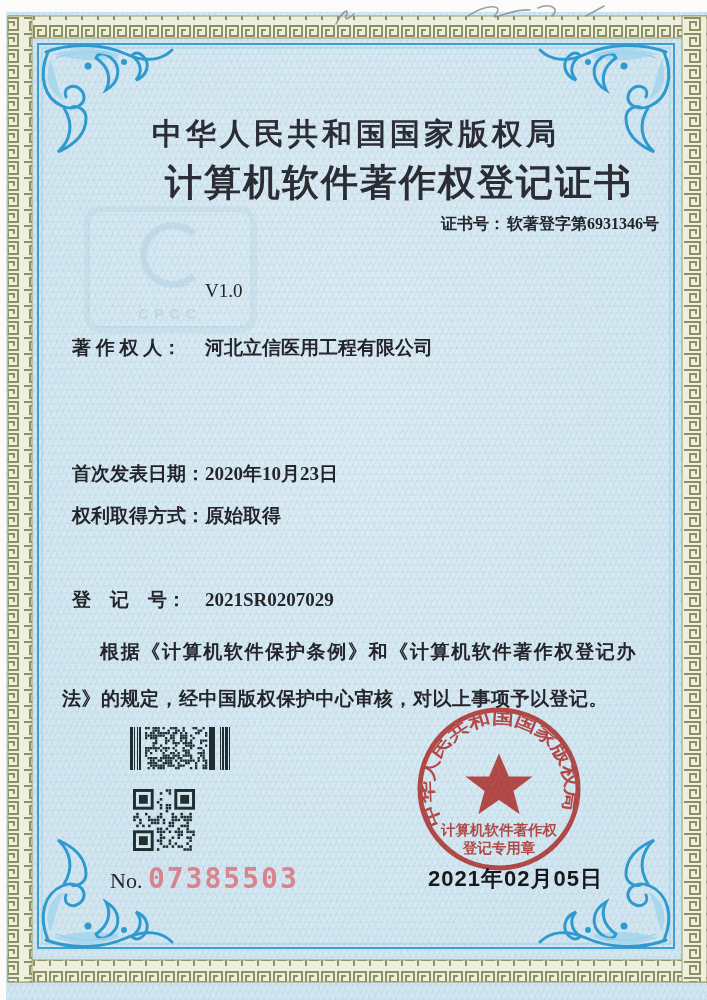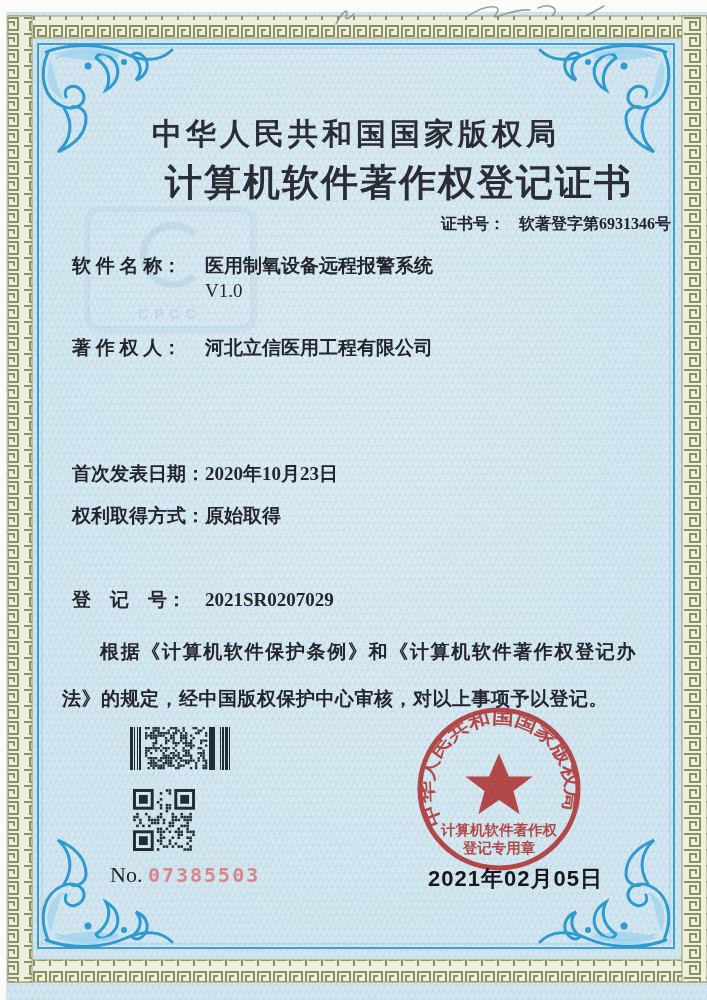--- a/index.html
+++ b/index.html
@@ -32,37 +32,37 @@
   .os2{fill:none;stroke:var(--ornament-light);stroke-width:1.4;stroke-linecap:round}
   .of{fill:var(--ornament-light);opacity:.75}
   .od{fill:var(--ornament-blue)}
   .hw{fill:none;stroke:#83888c;stroke-width:1.6;stroke-linecap:round;opacity:.8}
 
   .title1{position:absolute;left:38px;width:636px;top:114px;text-align:center;
     font-size:30px;font-weight:bold;letter-spacing:4px;color:#2c2d34;}
   .title2{position:absolute;left:38px;width:636px;top:158px;text-align:center;
     font-size:37px;font-weight:bold;letter-spacing:2px;color:#2c2d34;margin-left:43px;}
   .certno{position:absolute;left:441px;top:214px;font-size:16px;font-weight:bold;white-space:nowrap;}
-  .certno .cv{margin-left:14px;}
+  .certno .cv{margin-left:2px;}
 
   .row{position:absolute;left:72px;font-size:19px;font-weight:bold;white-space:nowrap;}
   .row .lbl{display:inline-block;width:133px;}
   .row .val{display:inline-block;}
   .val2{position:absolute;left:205px;font-size:19px;font-weight:normal;}
 
   .body-par{position:absolute;left:62px;top:628px;width:574px;margin:0;
     font-size:19px;line-height:47px;font-weight:bold;text-align:justify;
     text-indent:38px;letter-spacing:.5px;}
 
   .barcode{position:absolute;left:130px;top:727px;width:110px;height:43px;}
   .qr{position:absolute;left:133px;top:789px;width:62px;height:62px;}
 
   .serial{position:absolute;left:110px;top:862px;font-size:22px;white-space:nowrap;}
   .serial .num{color:var(--serial-pink);font-family:"DejaVu Sans Mono",monospace;
-    font-size:20px;font-weight:bold;letter-spacing:2px;opacity:.85;}
+    font-size:28px;font-weight:bold;letter-spacing:2px;opacity:.85;}
 
   .seal{position:absolute;left:412px;top:702px;width:174px;height:174px;
     mix-blend-mode:multiply;opacity:.93;}
   .seal text{fill:var(--seal-red);font-family:"Liberation Serif","DejaVu Serif",serif;font-weight:bold;}
   .seal .ring{stroke:var(--seal-red);}
   .seal .star{fill:var(--seal-red);}
 
   .date{position:absolute;left:428px;top:864px;font-size:22px;font-weight:bold;
     color:#17171c;font-family:"Liberation Sans","DejaVu Sans",sans-serif;letter-spacing:1px;}
 
@@ -143,23 +143,20 @@
     <div class="wm-text">CPCC</div>
   </div>
 
   <div class="title1">中华人民共和国国家版权局</div>
   <div class="title2">计算机软件著作权登记证书</div>
 
   <div class="certno">
     <span>证书号：</span><span class="cv">软著登字第6931346号</span>
   </div>
 
-  <div class="row" style="top:253px">
-    <span class="lbl">软 件 名 称：</span><span class="val">医用制氧设备远程报警系统</span>
-  </div>
   <div class="val2" style="top:280px">V1.0</div>
 
   <div class="row" style="top:335px">
     <span class="lbl">著 作 权 人：</span><span class="val">河北立信医用工程有限公司</span>
   </div>
 
 
   <div class="row" style="top:461px">
     <span class="lbl">首次发表日期：</span><span class="val">2020年10月23日</span>
   </div>

